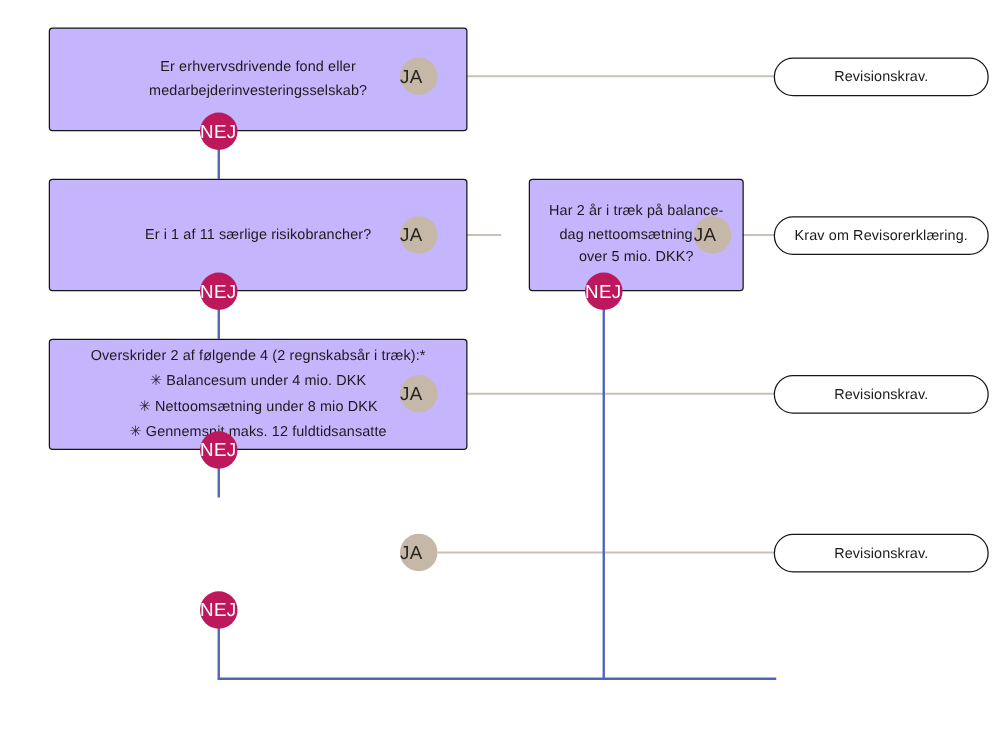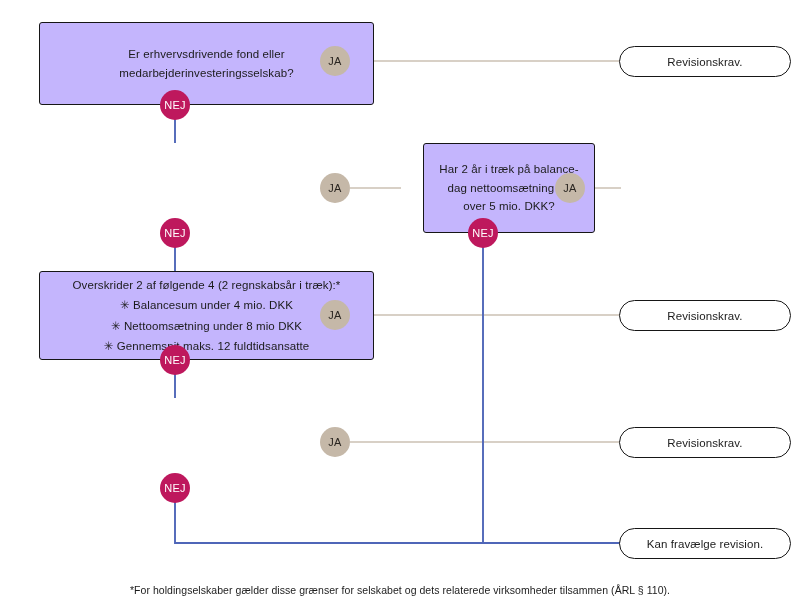--- a/index.html
+++ b/index.html
@@ -63,22 +63,22 @@
 
   
   .node {
     position: absolute;
     box-sizing: border-box;
     width: 30px;
     height: 30px;
     border-radius: 50%;
     display: flex;
     align-items: center;
-    justify-content: center;
-    font-size: 11px;
+    justify-content: flex-start;
+    font-size: 15px;
     letter-spacing: 0.3px;
     z-index: 6;
   }
   .node.yes {
     background: #c5b8a8;
     color: #2a2520;
   }
   .node.no {
     background: #be185d;
     color: #ffffff;
@@ -117,51 +117,54 @@
 
       <path d="M175,488 L175,543 L621,543" stroke="#4f66b8" stroke-width="1.9"></path>
     </g>
   </svg>
 
   <div class="qbox" style="left:15px; top:22px; width:335px; height:83px;">
     <span class="qtext">Er erhvervsdrivende fond eller
 medarbejderinvesteringsselskab?</span>
   </div>
 
+  <div class="qbox" style="left:15px; top:143px; width:335px; height:90px;">
+    <span class="qtext">Er i 1 af 11 særlige risikobrancher?</span>
+  </div>
 
   <div class="qbox" style="left:399px; top:143px; width:172px; height:90px; line-height:1.6;">
     <span class="qtext">Har 2 år i træk på balance-
 dag nettoomsætning på
 over 5 mio. DKK?</span>
   </div>
 
   <div class="qbox" style="left:15px; top:271px; width:335px; height:89px; line-height:1.75;">
     <span class="qtext">Overskrider 2 af følgende 4 (2 regnskabsår i træk):*
 ✳  Balancesum under 4 mio. DKK
 ✳  Nettoomsætning under 8 mio DKK
 ✳  Gennemsnit maks. 12 fuldtidsansatte</span>
   </div>
 
 
   <div class="rbox" style="left:619px; top:46px; width:172px; height:31px;">
     <span>Revisionskrav.</span>
   </div>
 
+  <div class="rbox" style="left:619px; top:173px; width:172px; height:31px;">
+    <span>Krav om Revisorerklæring.</span>
+  </div>
 
   <div class="rbox" style="left:619px; top:300px; width:172px; height:31px;">
     <span>Revisionskrav.</span>
   </div>
 
   <div class="rbox" style="left:619px; top:427px; width:172px; height:31px;">
     <span>Revisionskrav.</span>
   </div>
 
-  <div class="rbox" style="left:619px; top:528px; width:172px; height:31px;">
-    <span>Kan fravælge revision.</span>
-  </div>
 
   <div class="node yes" style="left:320px; top:46px;">
     <span>JA</span>
   </div>
   <div class="node yes" style="left:320px; top:173px;">
     <span>JA</span>
   </div>
   <div class="node yes" style="left:555px; top:173px;">
     <span>JA</span>
   </div>
@@ -181,15 +184,14 @@
   <div class="node no" style="left:468px; top:218px;">
     <span>NEJ</span>
   </div>
   <div class="node no" style="left:160px; top:345px;">
     <span>NEJ</span>
   </div>
   <div class="node no" style="left:160px; top:473px;">
     <span>NEJ</span>
   </div>
 
-  <div class="footnote" style="top:584px;">*For holdingselskaber gælder disse grænser for selskabet og dets relaterede virksomheder tilsammen (ÅRL § 110).</div>
 
 </div>
 
 </body></html>

